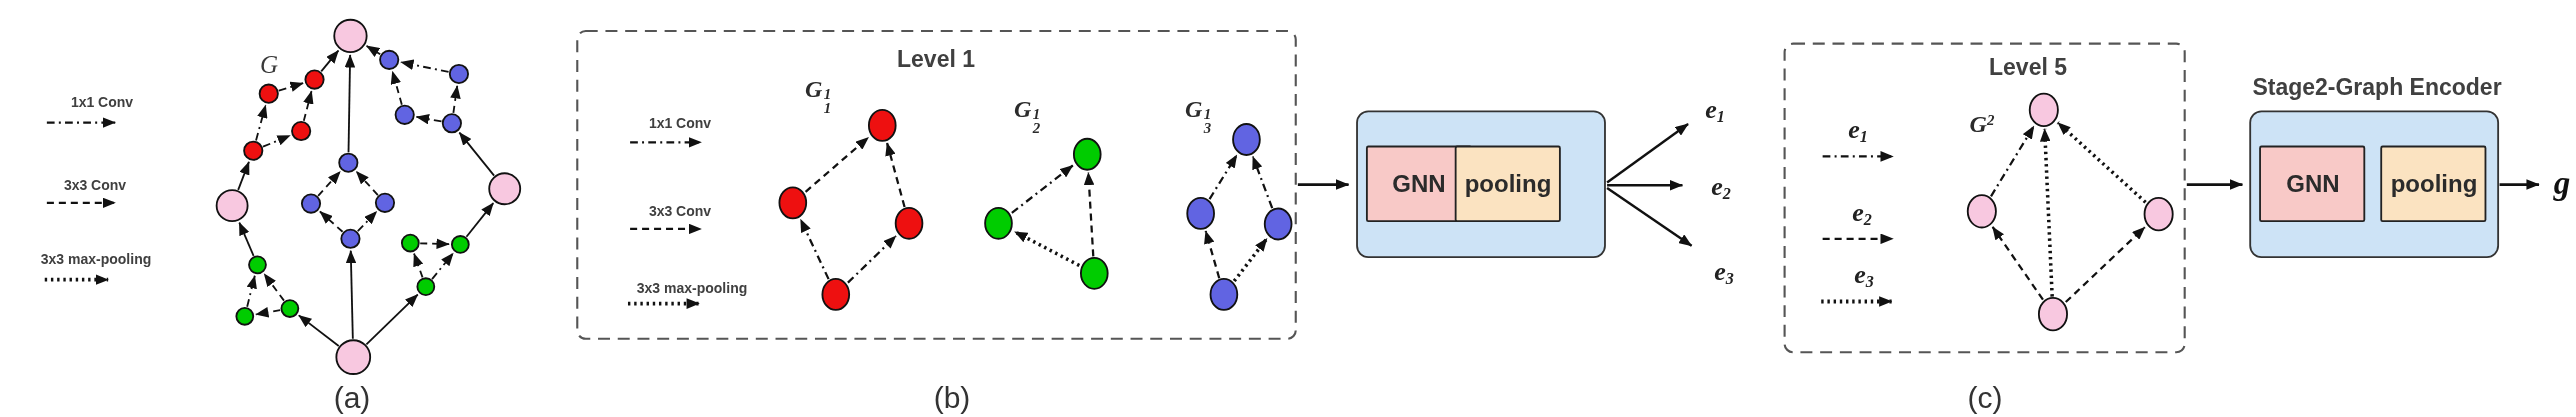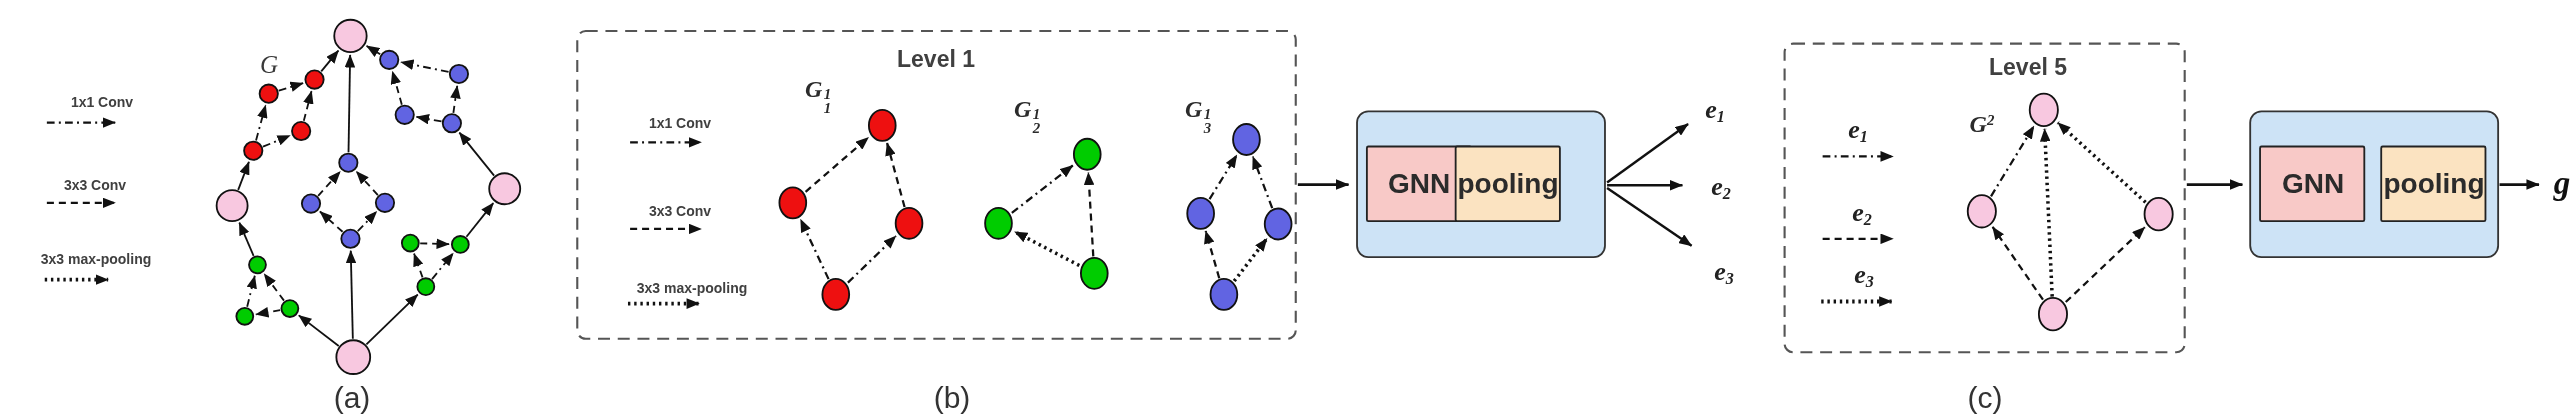--- a/index.html
+++ b/index.html
@@ -3,21 +3,21 @@
 <meta charset="utf-8">
 <style>
   html,body{margin:0;padding:0;background:#fff;}
   #stage{position:relative;width:2576px;height:417px;background:#ffffff;overflow:hidden;
          font-family:"Liberation Sans", sans-serif;}
   #fig-svg{position:absolute;left:0;top:0;}
   .lbl{position:absolute;transform:translate(-50%,-50%);white-space:nowrap;color:#404040;
        font-weight:bold;line-height:1;}
   .legend-txt{font-size:14px;}
   .title-txt{font-size:23px;}
-  .box-txt{font-size:28px;color:#2b2b2b;}
+  .box-txt{font-size:24px;color:#2b2b2b;}
   .cap-txt{font-weight:400;font-size:30px;color:#333;font-family:"Liberation Sans",sans-serif;}
   .math{font-family:"Liberation Serif", serif;font-style:italic;}
   .e-lbl{font-size:26px;color:#222;}
   .g-big{font-size:33px;color:#111;}
   .gmotif{font-size:24px;color:#2b2b2b;}
   .gplain{font-weight:400;font-size:25px;color:#3a3a3a;}
   .sb{font-size:0.62em;vertical-align:-0.30em;}
   .sp{font-size:0.62em;vertical-align:0.50em;}
   .ss{display:inline-flex;flex-direction:column;line-height:0.9;font-size:0.62em;
       margin-left:1.4px;vertical-align:-0.15em;}
@@ -189,18 +189,19 @@
     <span>e</span><span class="sb">2</span>
   </div>
   <div class="lbl math e-lbl" style="left:1864px;top:276px;">
     <span>e</span><span class="sb">3</span>
   </div>
   <div class="lbl math gmotif" style="left:1982px;top:124px;font-family:Liberation Serif, serif;">
     <span>G</span><span class="sp">2</span>
   </div>
   <div class="lbl cap-txt" style="left:1985px;top:398px;">(c)</div>
 
+  <div class="lbl title-txt" style="left:2377px;top:87px;">Stage2-Graph Encoder</div>
   <div class="lbl box-txt" style="left:2313px;top:184px;">GNN</div>
   <div class="lbl box-txt" style="left:2434px;top:184px;">pooling</div>
   <div class="lbl math g-big" style="left:2562px;top:183px;">g</div>
 
 </div>
 
 
 </body></html>

